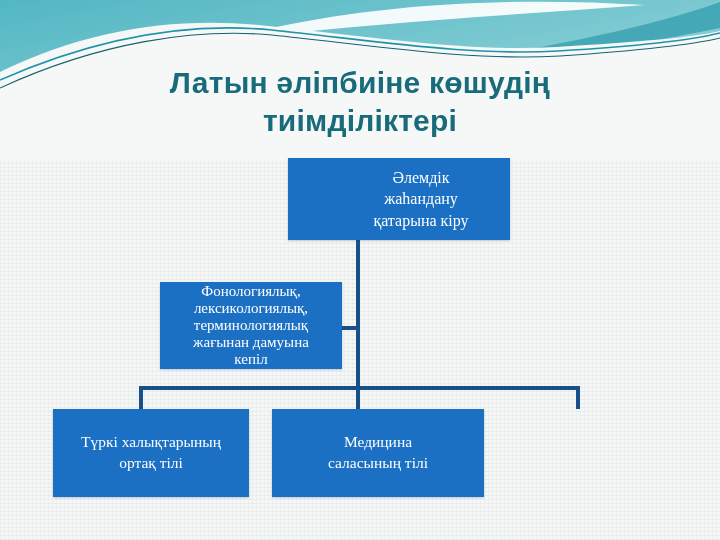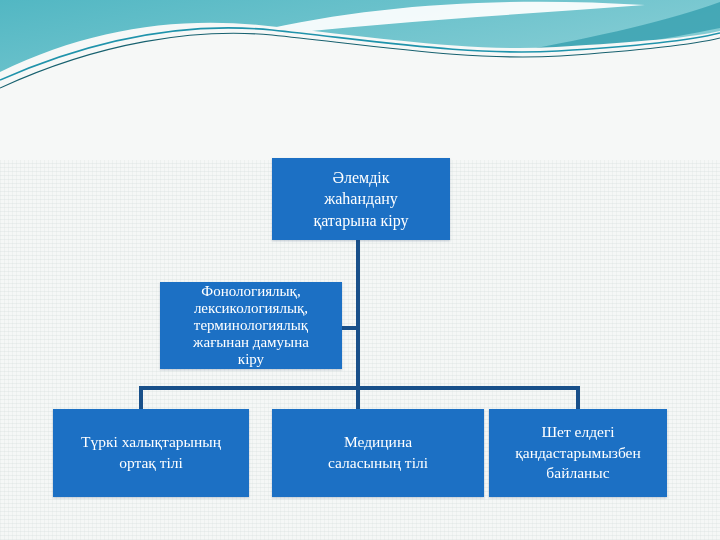--- a/index.html
+++ b/index.html
@@ -39,21 +39,21 @@
     background: #1c70c4;
     color: #ffffff;
     font-family: "Liberation Serif", serif;
     text-align: center;
     display: flex;
     align-items: center;
     justify-content: center;
     box-shadow: 0 1px 2px rgba(30,60,100,.25);
   }
   .node .txt { white-space: pre-line; width: 100%; }
-  .node-top    { left: 272px; top: 158px; width: 178px; height: 82px; font-size: 16px; line-height: 1.32; }
+  .node-top    { left: 288px; top: 158px; width: 178px; height: 82px; font-size: 16px; line-height: 1.32; padding-left: 44px; }
   .node-side   { left: 160px; top: 282px; width: 182px; height: 87px; font-size: 15px; line-height: 1.14; }
   .node-b1     { left:  53px; top: 409px; width: 196px; height: 88px; font-size: 15.5px; line-height: 1.35; }
   .node-b2     { left: 272px; top: 409px; width: 212px; height: 88px; font-size: 15.5px; line-height: 1.35; }
   .node-b3     { left: 489px; top: 409px; width: 178px; height: 88px; font-size: 15.5px; line-height: 1.35; }
   .cline { position: absolute; background: #19508a; }
   .cl-v-top    { left: 356px; top: 240px; width: 4px;   height: 148px; }
   .cl-stub-side{ left: 342px; top: 326px; width: 18px;  height: 4px; }
   .cl-h        { left: 139px; top: 386px; width: 441px; height: 4px; }
   .cl-stub-l   { left: 139px; top: 386px; width: 4px;   height: 23px; }
   .cl-stub-m   { left: 356px; top: 388px; width: 4px;   height: 21px; }
@@ -78,51 +78,48 @@
     <path d="M215,42 C350,4 500,-4 645,5 C500,16 350,24 215,42 Z" fill="#ffffff" fill-opacity="0.92"></path>
 
     <path d="M430,66 C560,46 660,24 720,2 L720,28 C650,42 560,58 430,72 Z" fill="#3ba2b2" fill-opacity="0.85"></path>
 
     <path d="M0,72 C90,28 180,16 268,26 C380,38 470,52 556,47 C640,42 696,37 720,31 L720,160 L0,160 Z" fill="#f6f8f7"></path>
 
     <path d="M0,80 C100,36 190,22 272,30 C384,42 472,56 558,51 C642,46 696,39 720,33" fill="none" stroke="#1f93ab" stroke-width="1.6"></path>
     <path d="M0,88 C100,42 195,28 272,35 C384,47 472,61 560,56 C648,50 700,43 720,38" fill="none" stroke="#17616f" stroke-width="1.1"></path>
   </svg>
 
+  <h1 class="slide-title">Латын әліпбиіне көшудің
+тиімділіктері</h1>
 
   <div class="cline cl-v-top"></div>
   <div class="cline cl-stub-side"></div>
   <div class="cline cl-h"></div>
   <div class="cline cl-stub-l"></div>
   <div class="cline cl-stub-m"></div>
   <div class="cline cl-stub-r"></div>
 
   <div class="node node-top">
     <span class="txt">Әлемдік
 жаһандану
 қатарына кіру</span>
   </div>
 
   <div class="node node-side">
     <span class="txt">Фонологиялық,
 лексикологиялық,
 терминологиялық
 жағынан дамуына
-кіру</span>
+кепіл</span>
   </div>
 
   <div class="node node-b1">
     <span class="txt">Түркі халықтарының
 ортақ тілі</span>
   </div>
 
   <div class="node node-b2">
     <span class="txt">Медицина
 саласының тілі</span>
   </div>
 
-  <div class="node node-b3">
-    <span class="txt">Шет елдегі
-қандастарымызбен
-байланыс</span>
-  </div>
 
 </div>
 
 </body></html>

